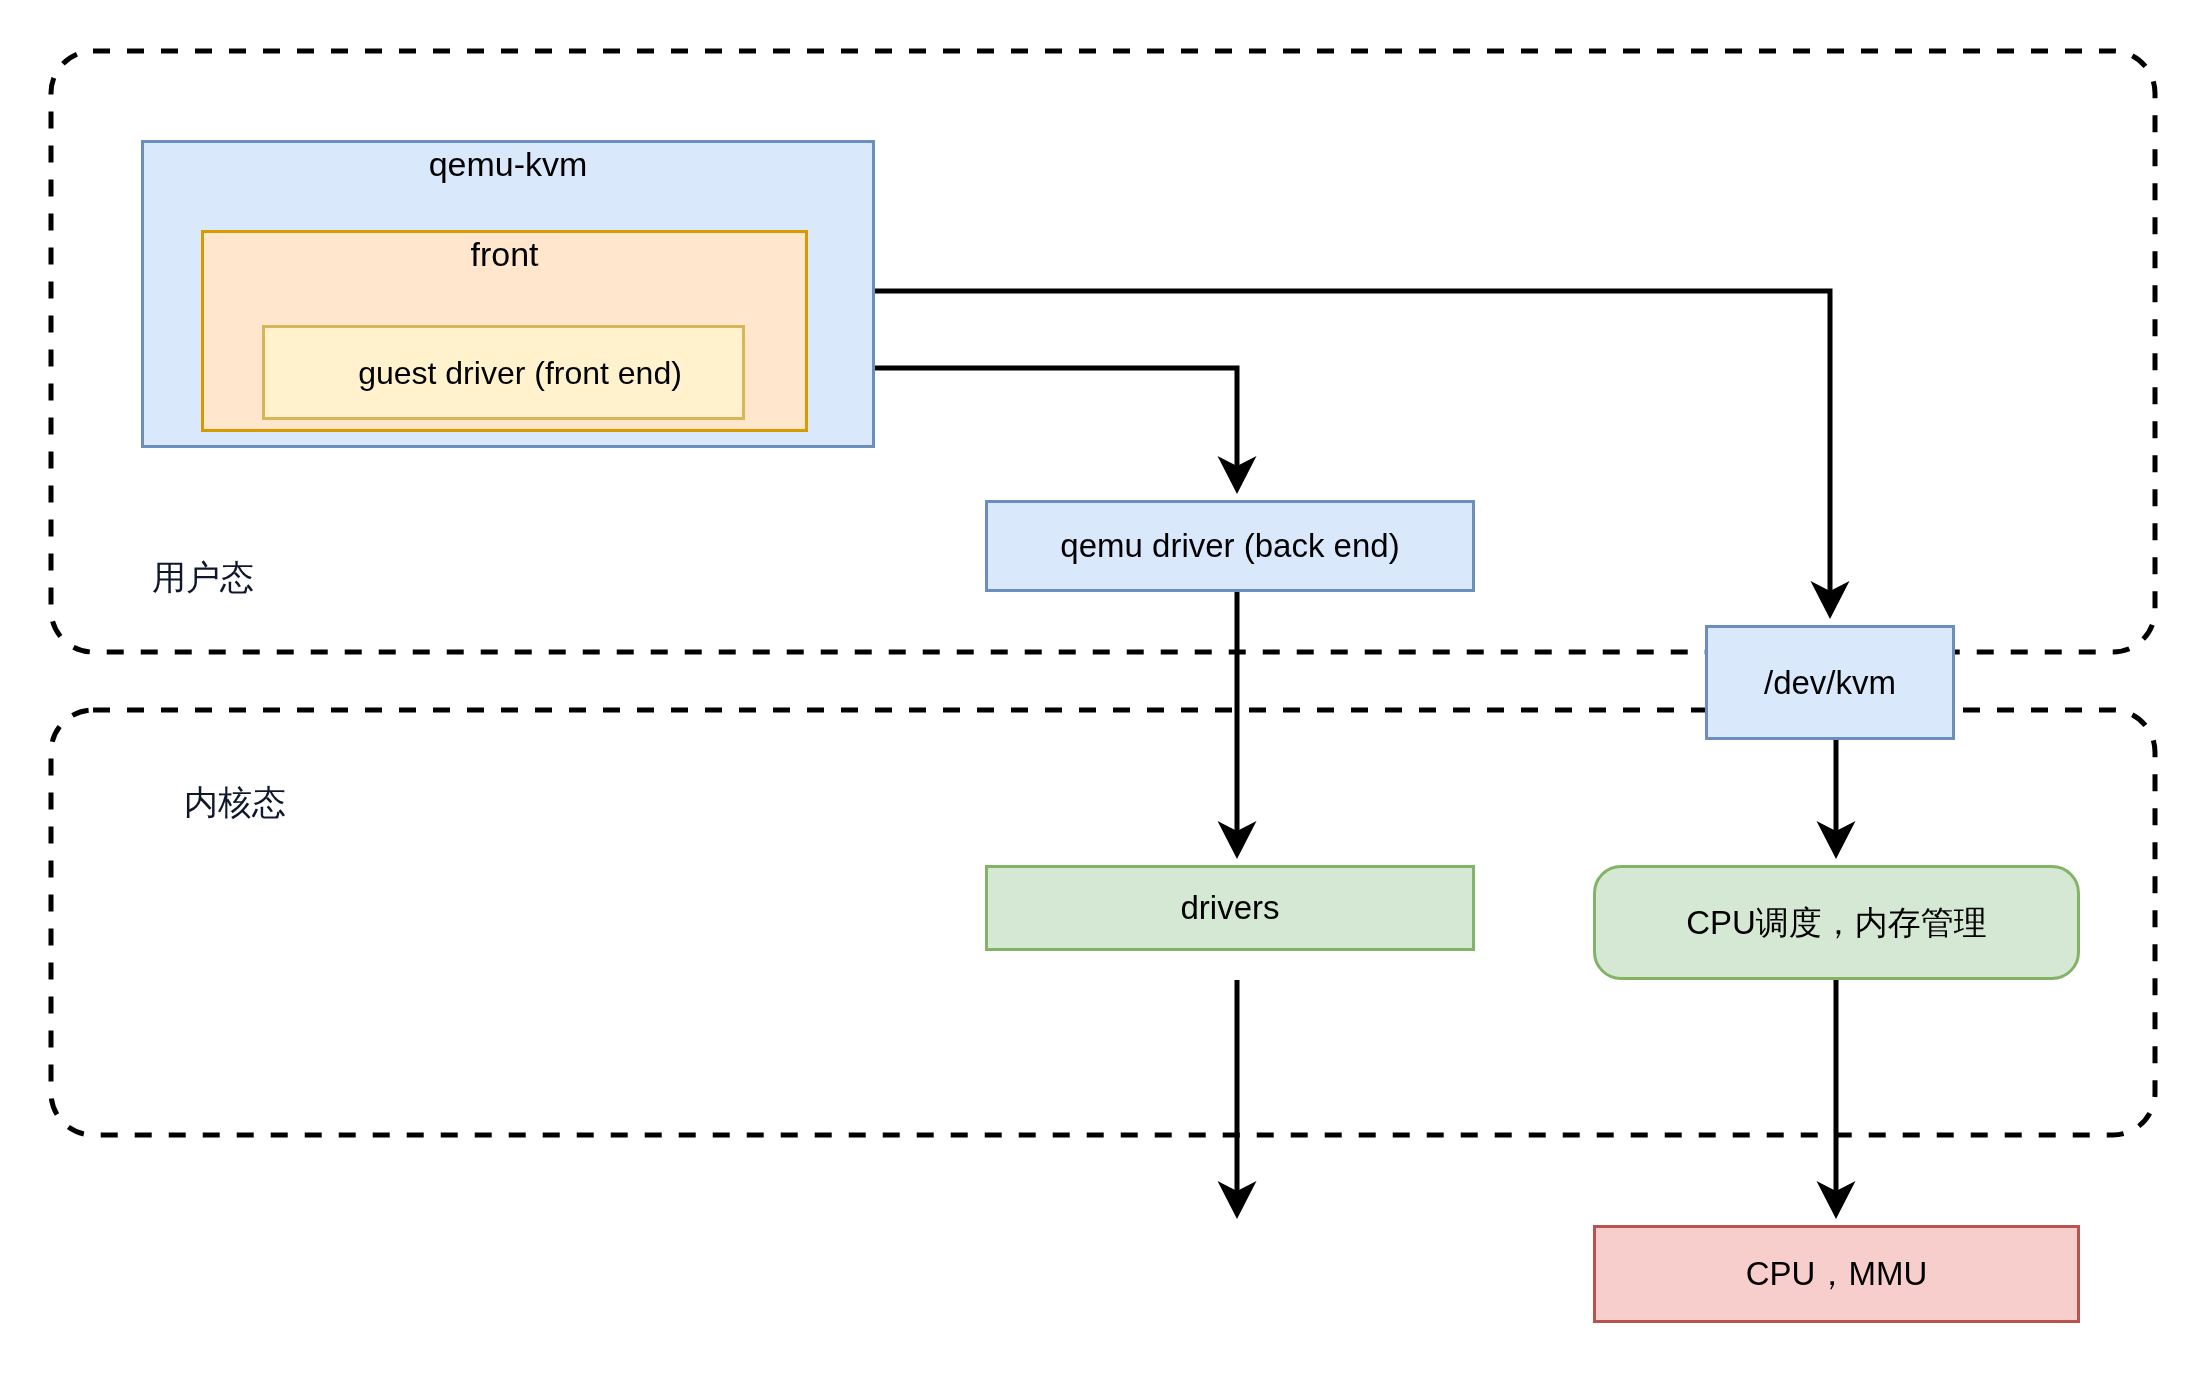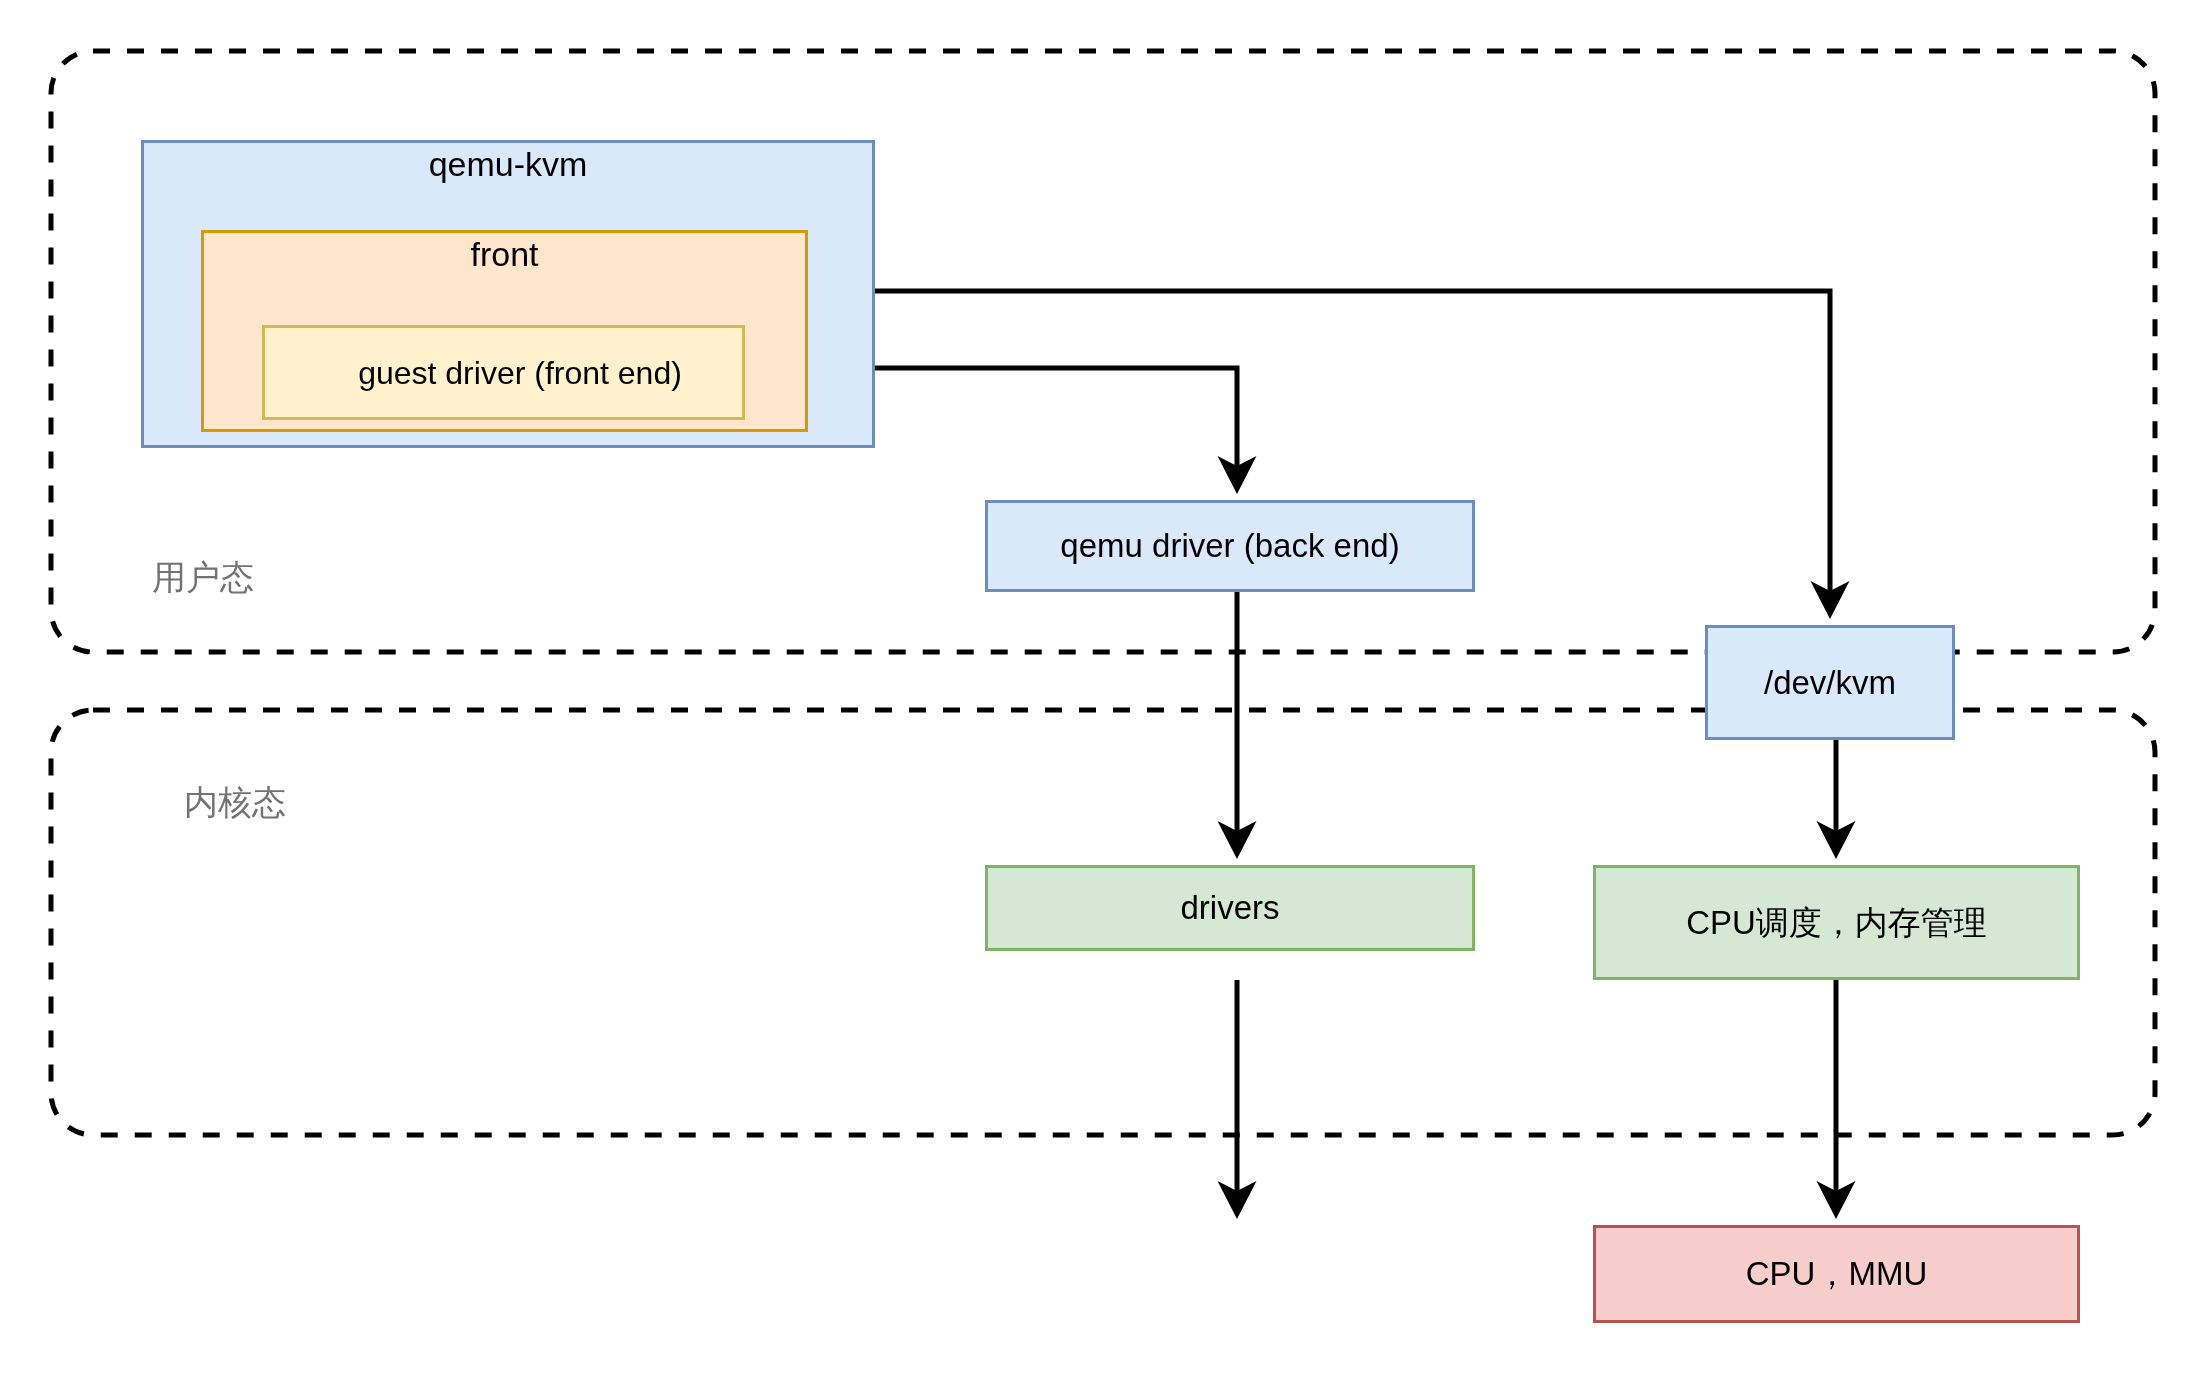--- a/index.html
+++ b/index.html
@@ -49,34 +49,34 @@
   
   .fill-blue   { background: #dae8fc; border: 3px solid #6c8ebf; }
   .fill-orange { background: #ffe6cc; border: 3px solid #d79b00; }
   .fill-yellow { background: #fff2cc; border: 3px solid #d6b656; }
   .fill-green  { background: #d5e8d4; border: 3px solid #82b366; }
   .fill-red    { background: #f8cecc; border: 3px solid #b85450; }
 
   
   .zone-label {
     position: absolute;
-    color: #737373;
+    color: #0f172a;
     font-size: 34px;
     z-index: 4;
     white-space: nowrap;
   }
 
   
   #node-qemu-kvm      { left: 141px; top: 140px;  width: 734px; height: 308px; font-size: 34px; }
   #node-guest         { left: 201px; top: 230px;  width: 607px; height: 202px; font-size: 34px; }
   #node-guest-driver  { left: 262px; top: 325px;  width: 483px; height: 95px;  font-size: 32px; padding-left: 33px; }
   #node-qemu-driver   { left: 985px; top: 500px;  width: 490px; height: 92px;  font-size: 33px; }
   #node-dev-kvm       { left: 1705px; top: 625px; width: 250px; height: 115px; font-size: 33px; }
   #node-drivers       { left: 985px; top: 865px;  width: 490px; height: 86px; font-size: 33px; }
-  #node-cpu-sched     { left: 1593px; top: 865px; width: 487px; height: 115px; font-size: 33px; }
+  #node-cpu-sched     { left: 1593px; top: 865px; width: 487px; height: 115px; font-size: 33px; border-radius: 28px; }
   #node-disk-net      { left: 985px; top: 1225px; width: 490px; height: 115px; font-size: 33px; }
   #node-cpu-mmu       { left: 1593px; top: 1225px; width: 487px; height: 98px; font-size: 33px; }
 
   #zone-user   { left: 152px; top: 555px; }
   #zone-kernel { left: 152px; top: 780px; margin-left: 32px; }
 </style>
 </head>
 <body>
 
 <div id="canvas">

